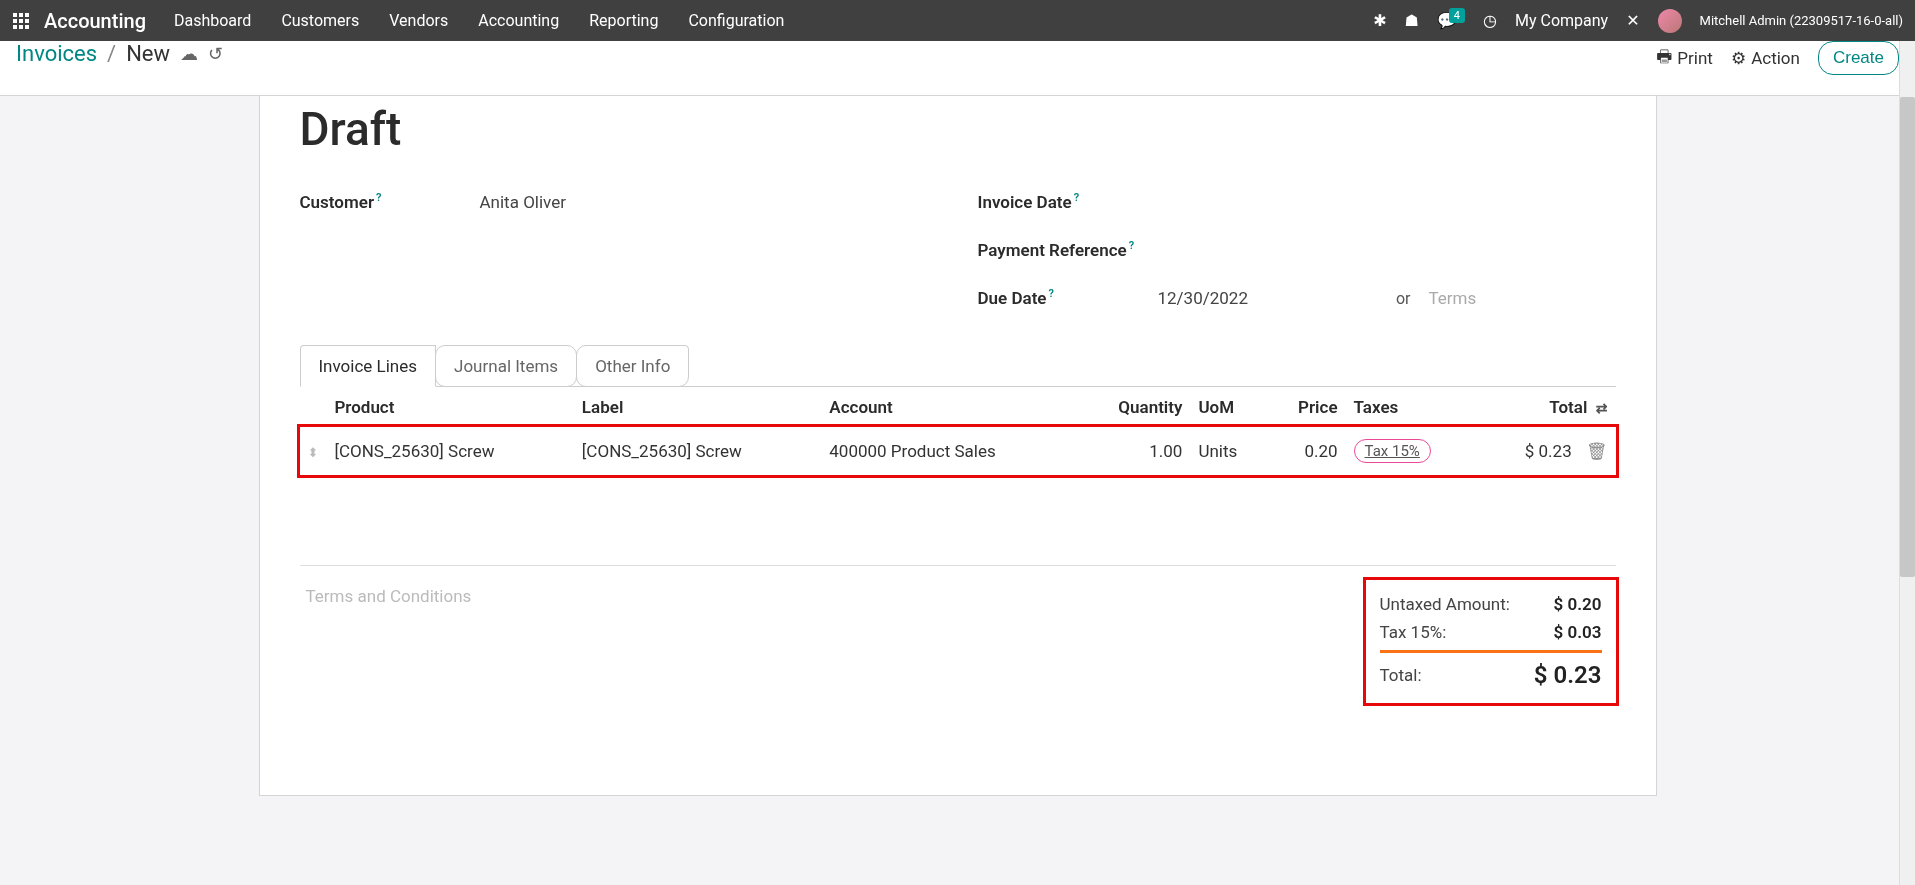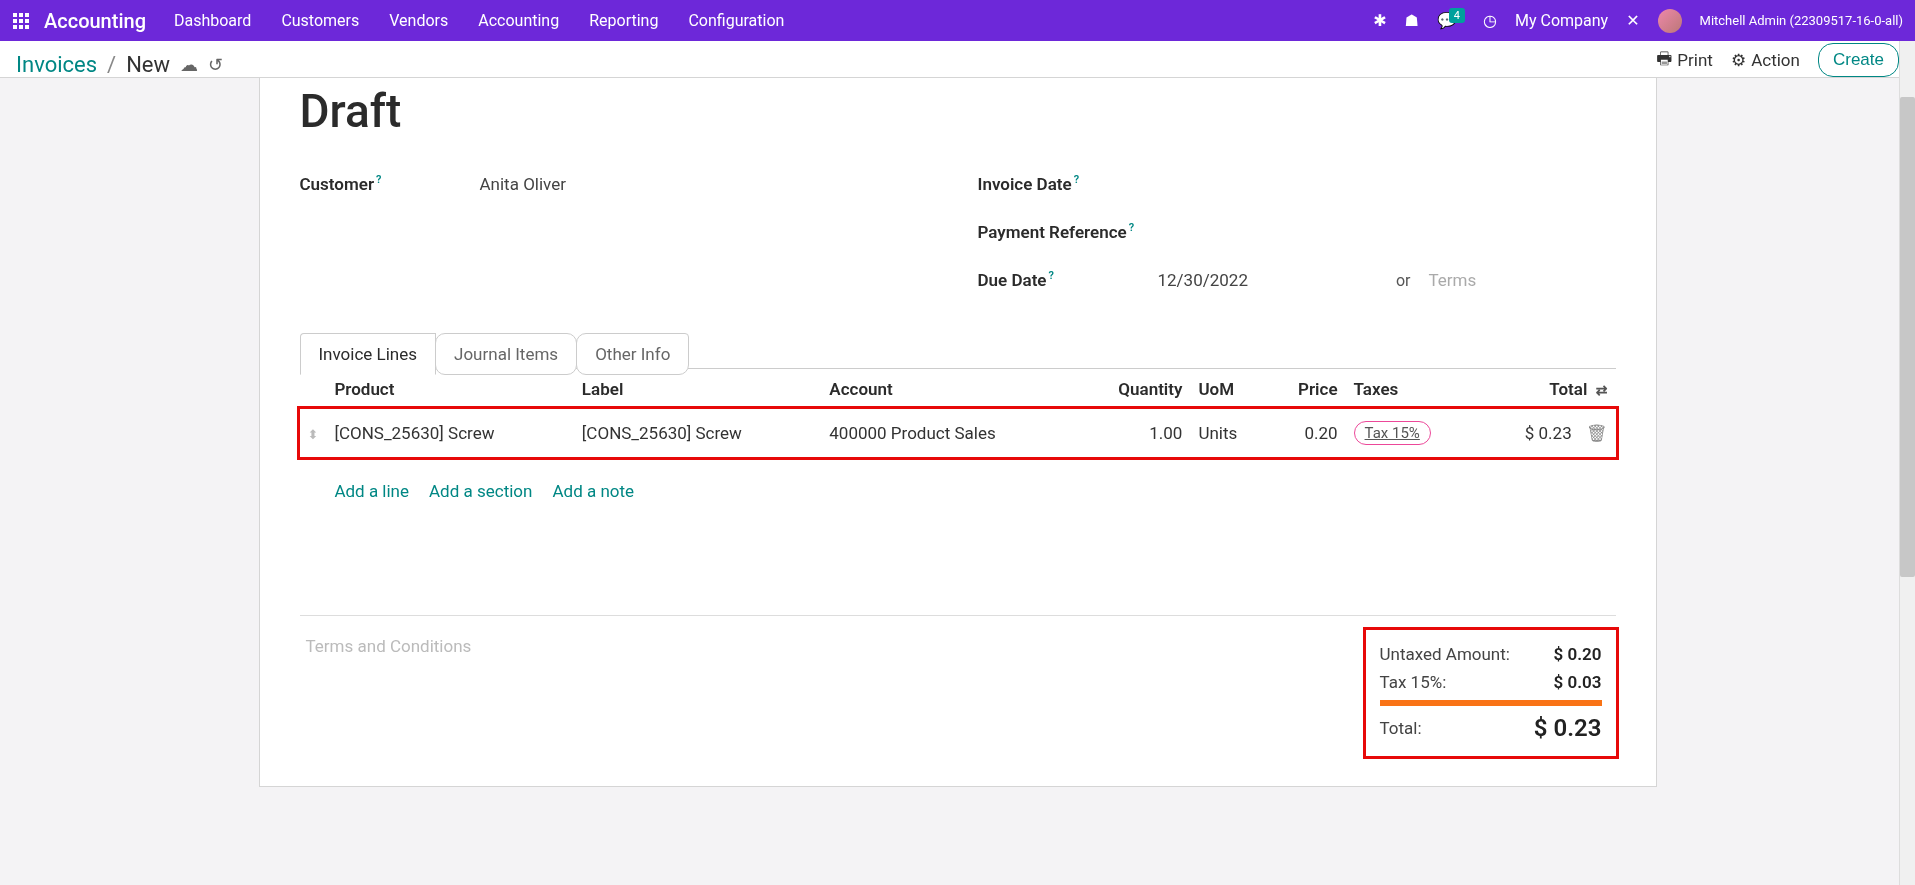--- a/index.html
+++ b/index.html
@@ -5,21 +5,21 @@
   * { box-sizing: border-box; margin: 0; padding: 0; }
   body {
     font-family: -apple-system, BlinkMacSystemFont, "Segoe UI", Roboto, "Helvetica Neue", Arial, sans-serif;
     background: #f4f3f5;
     color: #333;
     font-size: 15px;
     overflow-x: hidden;
   }
   
   .topnav {
-    background: #6d28d9;
+    background: #404040;
     color: #fff;
     height: 41px;
     display: flex;
     align-items: center;
     padding: 0 12px;
     font-size: 16px;
   }
   .topnav .apps-icon {
     width: 18px; height: 18px; display: inline-flex; flex-wrap: wrap; margin-right: 14px;
   }
@@ -30,23 +30,23 @@
   .topnav .right { display:flex; align-items:center; gap:18px; }
   .topnav .right .icon { color:#fff; font-size:16px; }
   .topnav .badge { background:#00a09d; color:#fff; font-size:11px; padding:1px 5px; border-radius:3px; margin-left:-8px; position:relative; top:-7px;}
   .avatar { width:24px; height:24px; border-radius:50%; background: linear-gradient(135deg,#e8a,#b77); display:inline-block; }
   .user-name { font-size:13px; }
 
   
   .breadcrumb-bar {
     background:#fff;
     border-bottom:1px solid #d5d5d5;
-    height:37px;
+    height:55px;
     display:flex;
-    align-items:flex-end;
+    align-items:flex-start;
     padding:0 16px;
   }
   .breadcrumb { font-size:22px; color:#333; display:flex; align-items:center; gap:10px; flex:1;}
   .breadcrumb .bc-link { color:#008784; }
   .breadcrumb .bc-sep { color:#888; }
   .bc-icon { color:#666; font-size:18px; }
   .bc-actions { display:flex; align-items:center; gap:18px; }
   .bc-action { font-size:17px; color:#333; display:flex; align-items:center; gap:5px; cursor:pointer; }
   .btn-create { border:1px solid #008784; color:#008784; padding:6px 14px; border-radius:15px; font-size:17px; background:#fff; }
 
@@ -69,21 +69,21 @@
   .field-row { display:flex; align-items:center; min-height:44px; margin-bottom:4px; }
   .field-label { font-weight:600; color:#2b2b2b; font-size:17px; width:180px; position:relative; }
   .field-label .qm { color:#008784; font-size:11px; position:relative; top:-7px; margin-left:2px;}
   .field-value { font-size:17px; color:#444; }
   .field-sub { display:flex; align-items:center; gap:18px;}
   .field-or { color:#555; font-size:16px;}
   .placeholder { color:#aaa; }
 
   
   .tabs { display:flex; border-bottom:1px solid #ccc; margin-top:14px;}
-  .tab { border:1px solid #ccc; border-bottom:none; padding:10px 18px; font-size:17px; color:#666; background:#fff; position:relative; top:7px; margin-right:-1px;}
+  .tab { border:1px solid #ccc; border-bottom:none; padding:10px 18px; font-size:17px; color:#666; background:#fff; position:relative; top:1px; margin-right:-1px;}
   .tab.active { color:#2b2b2b; background:#fff; border-bottom:1px solid #fff;}
   .tab:not(.active){ background:#fff; border-top:1px solid #ccc;border-radius:10px;}
   .tabs .tab:first-child{ border-top-left-radius:4px;}
   .tabs .tab:last-child{ border-top-right-radius:4px;}
   .tabs .tab:not(.active){border-bottom:1px solid #ccc;}
 
   
   .inv-table { width:100%; border-collapse:collapse; margin-top:0;}
   .inv-table th { text-align:left; font-weight:600; font-size:17px; padding:10px 8px; color:#2b2b2b;}
   .inv-table th.right, .inv-table td.right { text-align:right; }
@@ -91,21 +91,21 @@
   .row-highlight { outline:3px solid #e70909; }
   .drag-handle { color:#bbb; font-size:13px; }
   .tax-chip { border:1px solid #ec4899; border-radius:14px; padding:2px 10px; font-size:15px; color:#555; display:inline-block;text-decoration:underline;}
   .trash { color:#888; cursor:pointer; margin-left:10px;}
   .add-links { display:flex; gap:20px; padding:12px 8px;}
   .add-links a { color:#008784; text-decoration:none; font-size:17px; }
 
   .terms { padding:20px 0 0 6px; color:#bbb; font-size:17px; float:left;}
   .totals-wrap { float:right; margin-top:14px; outline:3px solid #e70909; padding:10px 14px; min-width:250px;}
   .totals-row { display:flex; justify-content:space-between; align-items:center; padding:4px 0; font-size:17px;gap:42px;}
-  .totals-row.total { border-top:6px solid #f97316; margin-top:4px; padding-top:8px;}
+  .totals-row.total { border-top:3px solid #f97316; margin-top:4px; padding-top:8px;}
   .totals-row.total .tval { font-size:24px; font-weight:600;}
   .tlabel{ color:#444;}
   .tval{ font-weight:600; color:#222;}
   .clearfix::after{content:"";display:table;clear:both;}
   .divider { border-top:1px solid #ddd; margin-top:90px;}
   .scrollbar-fake { position:fixed; right:0; top:41px; width:16px; bottom:0; background:#f0f0f0; border-left:1px solid #ddd;}
   .scrollbar-fake .thumb { position:absolute; top:56px; width:100%; height:480px; background:#c7c7c7; border-radius:2px;}
   .adj-icon { color:#555; font-size:14px; }
 </style>
 </head>
@@ -235,30 +235,20 @@
           <td>400000 Product Sales</td>
           <td class="right">1.00</td>
           <td>Units</td>
           <td class="right">0.20</td>
           <td><span class="tax-chip">Tax 15%</span></td>
           <td class="right">
             <span>$ 0.23</span>
             <span class="trash">🗑</span>
           </td>
         </tr>
-        <tr>
-          <td></td>
-          <td colspan="8">
-            <div class="add-links" style="padding-left:0">
-              <a>Add a line</a>
-              <a>Add a section</a>
-              <a>Add a note</a>
-            </div>
-          </td>
-        </tr>
       </tbody>
     </table>
 
     <div class="divider"></div>
 
     <div class="clearfix">
       <div class="terms">Terms and Conditions</div>
       <div class="totals-wrap">
         <div class="totals-row">
           <span class="tlabel">Untaxed Amount:</span>

